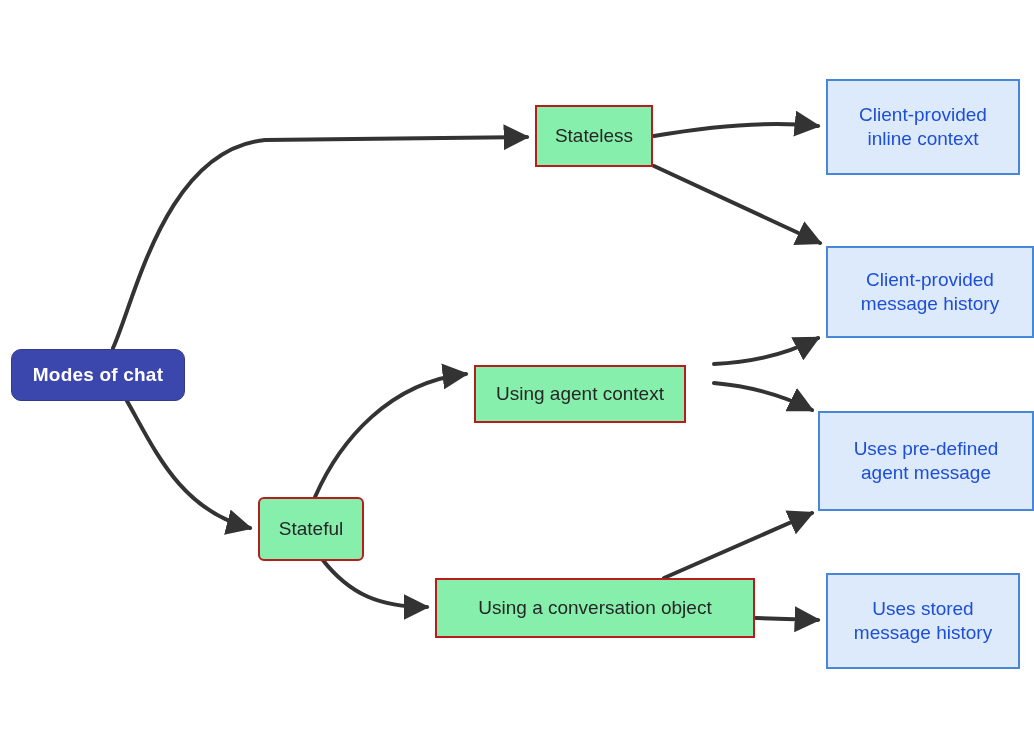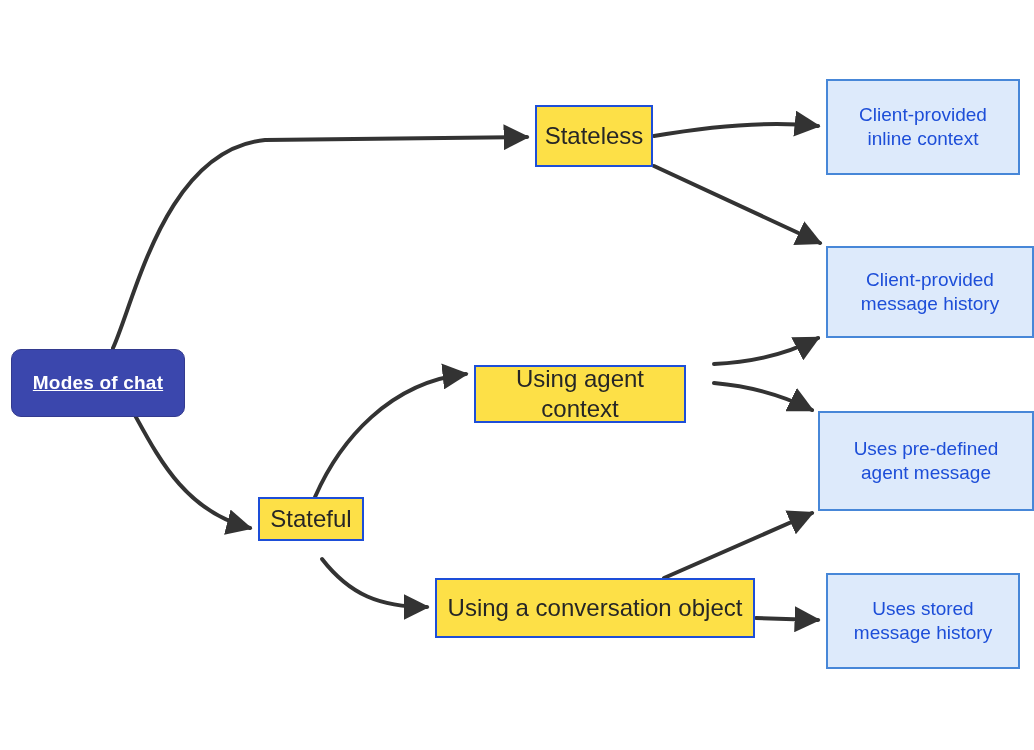--- a/index.html
+++ b/index.html
@@ -38,24 +38,24 @@
   .node-root {
     background: #3b47ad;
     border: 1px solid #333a8e;
     border-radius: 10px;
     color: #ffffff;
     font-weight: bold;
     font-size: 19px;
     letter-spacing: 0.2px;
   }
   .node-mid {
-    background: #fde047;
-    border: 2px solid #1d4ed8;
+    background: #86efac;
+    border: 2px solid #b91c1c;
     color: #262626;
-    font-size: 24px;
+    font-size: 19px;
   }
   .node-leaf {
     background: #ddeafb;
     border: 2px solid #4787d8;
     color: #1d4ed8;
     font-size: 19px;
   }
   .node-label {
     display: block;
     padding: 0 6px;
@@ -91,27 +91,27 @@
 
       <path d="M 714 383 C 760 387 792 400 812 410" marker-end="url(#arrow)"></path>
 
       <path d="M 664 578 L 812 513" marker-end="url(#arrow)"></path>
 
       <path d="M 756 618 L 818 620" marker-end="url(#arrow)"></path>
     </g>
   </svg>
 
   <div id="nodes">
-      <div class="node node-root" style="left: 11px; top: 349px; width: 174px; height: 68px; text-decoration: underline;">
+      <div class="node node-root" style="left: 11px; top: 349px; width: 174px; height: 52px;">
         <span class="node-label">Modes of chat</span>
       </div>
       <div class="node node-mid" style="left: 535px; top: 105px; width: 118px; height: 62px;">
         <span class="node-label">Stateless</span>
       </div>
-      <div class="node node-mid" style="left: 258px; top: 497px; width: 106px; height: 44px;">
+      <div class="node node-mid" style="left: 258px; top: 497px; width: 106px; height: 64px; border-radius: 6px;">
         <span class="node-label">Stateful</span>
       </div>
       <div class="node node-mid" style="left: 474px; top: 365px; width: 212px; height: 58px;">
         <span class="node-label">Using agent context</span>
       </div>
       <div class="node node-mid" style="left: 435px; top: 578px; width: 320px; height: 60px;">
         <span class="node-label">Using a conversation object</span>
       </div>
       <div class="node node-leaf" style="left: 826px; top: 79px; width: 194px; height: 96px;">
         <span class="node-label">Client-provided

